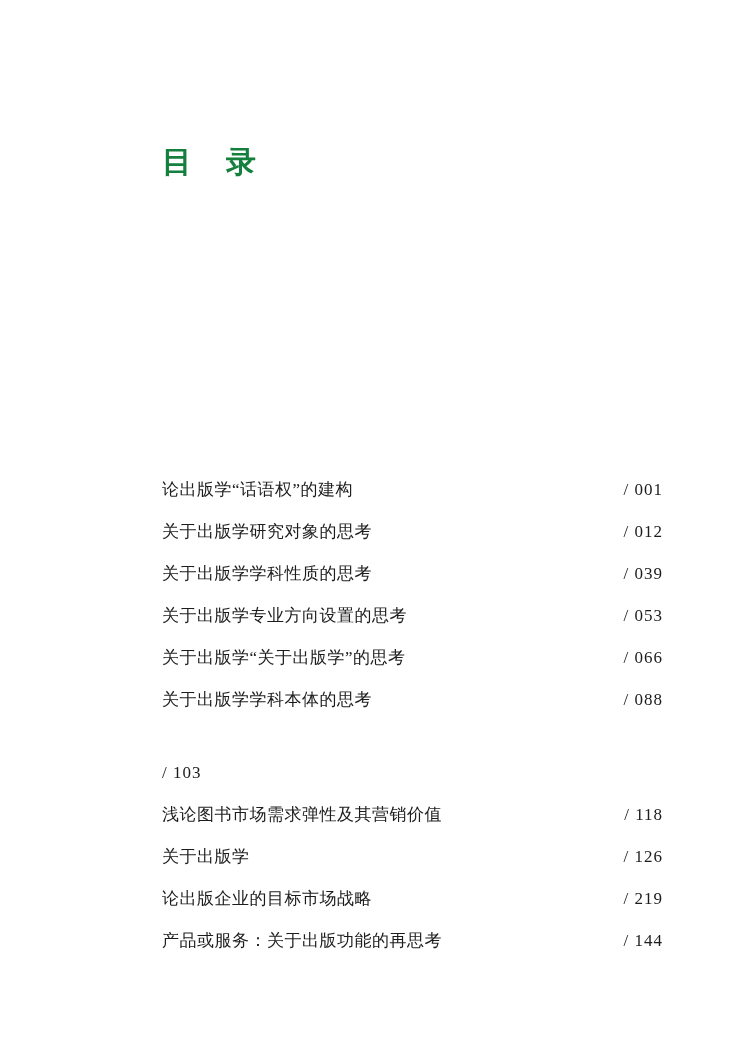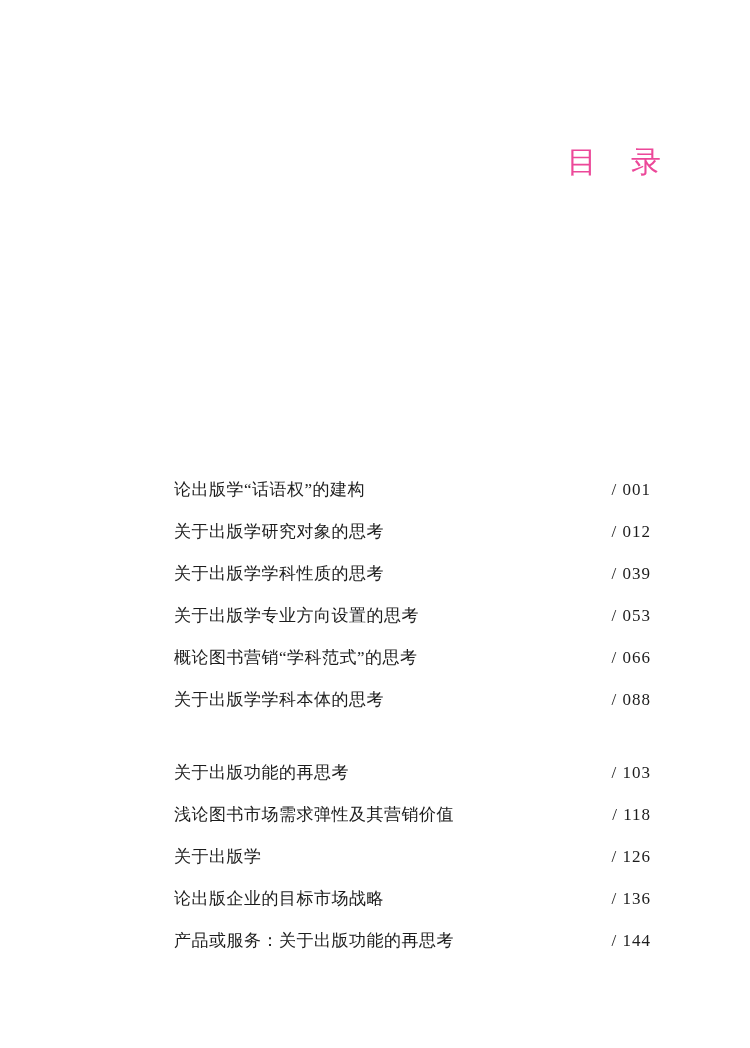--- a/index.html
+++ b/index.html
@@ -19,27 +19,27 @@
   .content {
     position: absolute;
     left: 162px;
     right: 87px;
     top: 145px;
   }
   .toc-title {
     margin: 0;
     font-size: 30px;
     line-height: 34px;
-    font-weight: 400;
-    text-align: right;
+    font-weight: 700;
+    text-align: left;
     letter-spacing: 2px;
-    color: #ec4899;
+    color: #15803d;
   }
   .toc-group {
-    margin: 12px;
+    margin: 0;
     padding: 0;
     list-style: none;
   }
   .toc-group.first {
     margin-top: 290px;
   }
   .toc-group.second {
     margin-top: 31px;
   }
   .toc-row {
@@ -78,45 +78,44 @@
       </li>
       <li class="toc-row">
         <span class="entry-title">关于出版学学科性质的思考</span>
         <span class="entry-page">/ 039</span>
       </li>
       <li class="toc-row">
         <span class="entry-title">关于出版学专业方向设置的思考</span>
         <span class="entry-page">/ 053</span>
       </li>
       <li class="toc-row">
-        <span class="entry-title">概论图书营销“学科范式”的思考</span>
+        <span class="entry-title">关于出版学“关于出版学”的思考</span>
         <span class="entry-page">/ 066</span>
       </li>
       <li class="toc-row">
         <span class="entry-title">关于出版学学科本体的思考</span>
         <span class="entry-page">/ 088</span>
       </li>
     </ul>
 
     <ul class="toc-group second">
       <li class="toc-row">
-        <span class="entry-title">关于出版功能的再思考</span>
         <span class="entry-page">/ 103</span>
       </li>
       <li class="toc-row">
         <span class="entry-title">浅论图书市场需求弹性及其营销价值</span>
         <span class="entry-page">/ 118</span>
       </li>
       <li class="toc-row">
         <span class="entry-title">关于出版学</span>
         <span class="entry-page">/ 126</span>
       </li>
       <li class="toc-row">
         <span class="entry-title">论出版企业的目标市场战略</span>
-        <span class="entry-page">/ 136</span>
+        <span class="entry-page">/ 219</span>
       </li>
       <li class="toc-row">
         <span class="entry-title">产品或服务：关于出版功能的再思考</span>
         <span class="entry-page">/ 144</span>
       </li>
     </ul>
 
   </div>
 </div>
 

